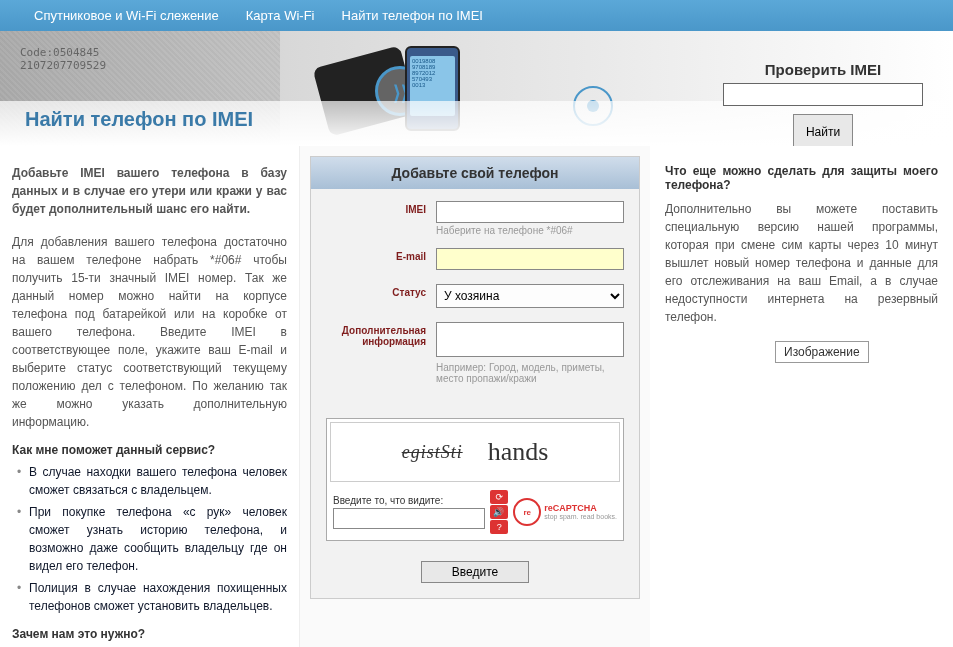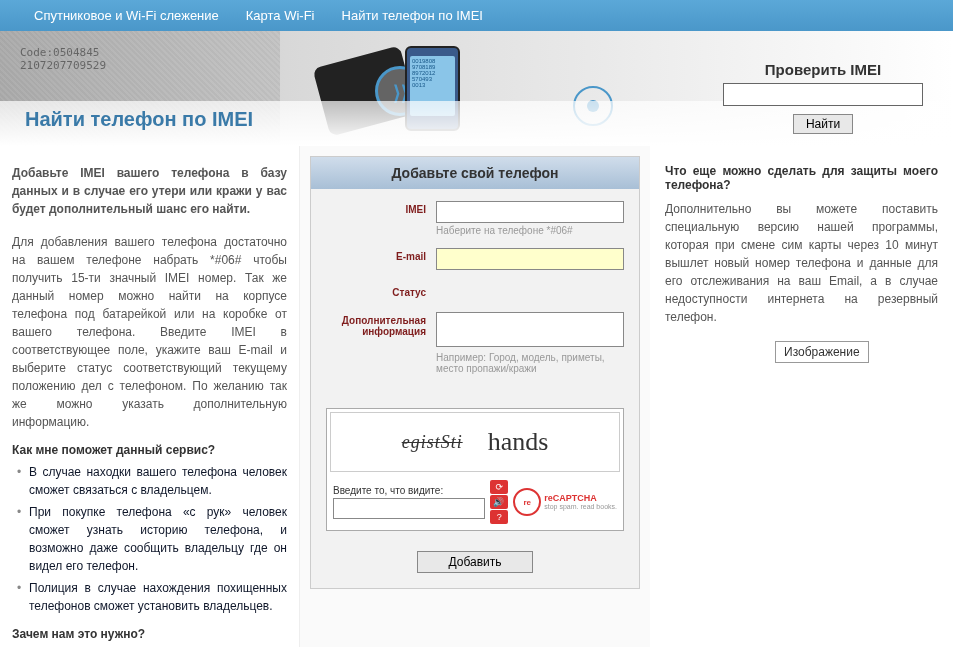--- a/index.html
+++ b/index.html
@@ -19,21 +19,21 @@
     .wifi-circle::before { content: "⟩⟩"; position: absolute; left: 15px; top: 12px; color: #4a97c9; font-size: 20px; font-weight: bold; }
     .tracking-dot { position: absolute; right: 340px; bottom: 20px; }
     .tracking-dot .crosshair { width: 40px; height: 40px; border: 2px solid #4a97c9; border-radius: 50%; position: relative; }
     .tracking-dot .dot { width: 12px; height: 12px; background: #4a97c9; border-radius: 50%; position: absolute; top: 50%; left: 50%; transform: translate(-50%, -50%); }
     .banner-left-bg { position: absolute; left: 0; top: 0; width: 280px; height: 115px; background: repeating-linear-gradient(45deg, #999, #999 2px, #aaa 2px, #aaa 4px); opacity: 0.4; }
     .barcode-text { position: absolute; left: 20px; top: 15px; color: #333; font-family: monospace; font-size: 11px; opacity: 0.6; }
     
     .check-box { position: absolute; right: 25px; top: 30px; width: 210px; text-align: center; z-index: 3; }
     .check-box h3 { font-size: 15px; color: #333; margin-bottom: 5px; }
     .check-box input { width: 200px; padding: 3px; border: 1px solid #666; margin-bottom: 8px; }
-    .check-box button { padding: 2px 12px; font-size: 12px; background: #e8e8e8; border: 1px solid #888; cursor: pointer; }
+    .check-box button { padding: 10px 12px; font-size: 12px; background: #e8e8e8; border: 1px solid #888; cursor: pointer; }
     
     .main { display: flex; gap: 0; padding: 0; }
     
     .left-col { width: 300px; padding: 18px 12px; background: #fff; border-right: 1px solid #eee; }
     .left-col .intro { color: #555; font-weight: bold; line-height: 1.5; margin-bottom: 15px; text-align: justify; }
     .left-col p { color: #555; line-height: 1.5; margin-bottom: 12px; text-align: justify; }
     .left-col h4 { color: #333; font-size: 12px; font-weight: bold; margin-bottom: 6px; }
     .left-col ul { list-style: none; padding-left: 5px; margin-bottom: 12px; }
     .left-col li { color: #0f172a; line-height: 1.5; padding-left: 12px; position: relative; text-align: justify; margin-bottom: 4px; }
     .left-col li::before { content: "•"; position: absolute; left: 0; color: #888; }
@@ -141,20 +141,27 @@
 
         <div class="form-row" style="margin-bottom:14px">
           <div class="form-label">E-mail</div>
           <div class="form-field">
             <input type="text" class="email-field" style="">
           </div>
         </div>
 
         <div class="form-row" style="margin-bottom:14px">
           <div class="form-label">Статус</div>
+          <div class="form-field">
+            <select>
+              <option>У хозяина</option>
+              <option>Утерян</option>
+              <option>Украден</option>
+            </select>
+          </div>
         </div>
 
         <div class="form-row">
           <div class="form-label">Дополнительная информация</div>
           <div class="form-field">
             <textarea style=""></textarea>
             <div class="form-hint">Например: Город, модель, приметы, место пропажи/кражи</div>
           </div>
         </div>
       </div>
@@ -178,21 +185,21 @@
             <div class="recaptcha-circle">re</div>
             <div class="recaptcha-text">
               <b>reCAPTCHA</b>
               <span>stop spam. read books.</span>
             </div>
           </div>
         </div>
       </div>
 
       <div class="submit-row">
-        <button>Добавить</button>
+        <button>Введите</button>
       </div>
     </div>
   </div>
 
   <div class="right-col">
     <h4>Что еще можно сделать для защиты моего телефона?</h4>
     <p>Дополнительно вы можете поставить специальную версию нашей программы, которая при смене сим карты через 10 минут вышлет новый номер телефона и данные для его отслеживания на ваш Email, а в случае недоступности интернета на резервный телефон.</p>
     <span class="image-placeholder">Изображение</span>
   </div>
 

